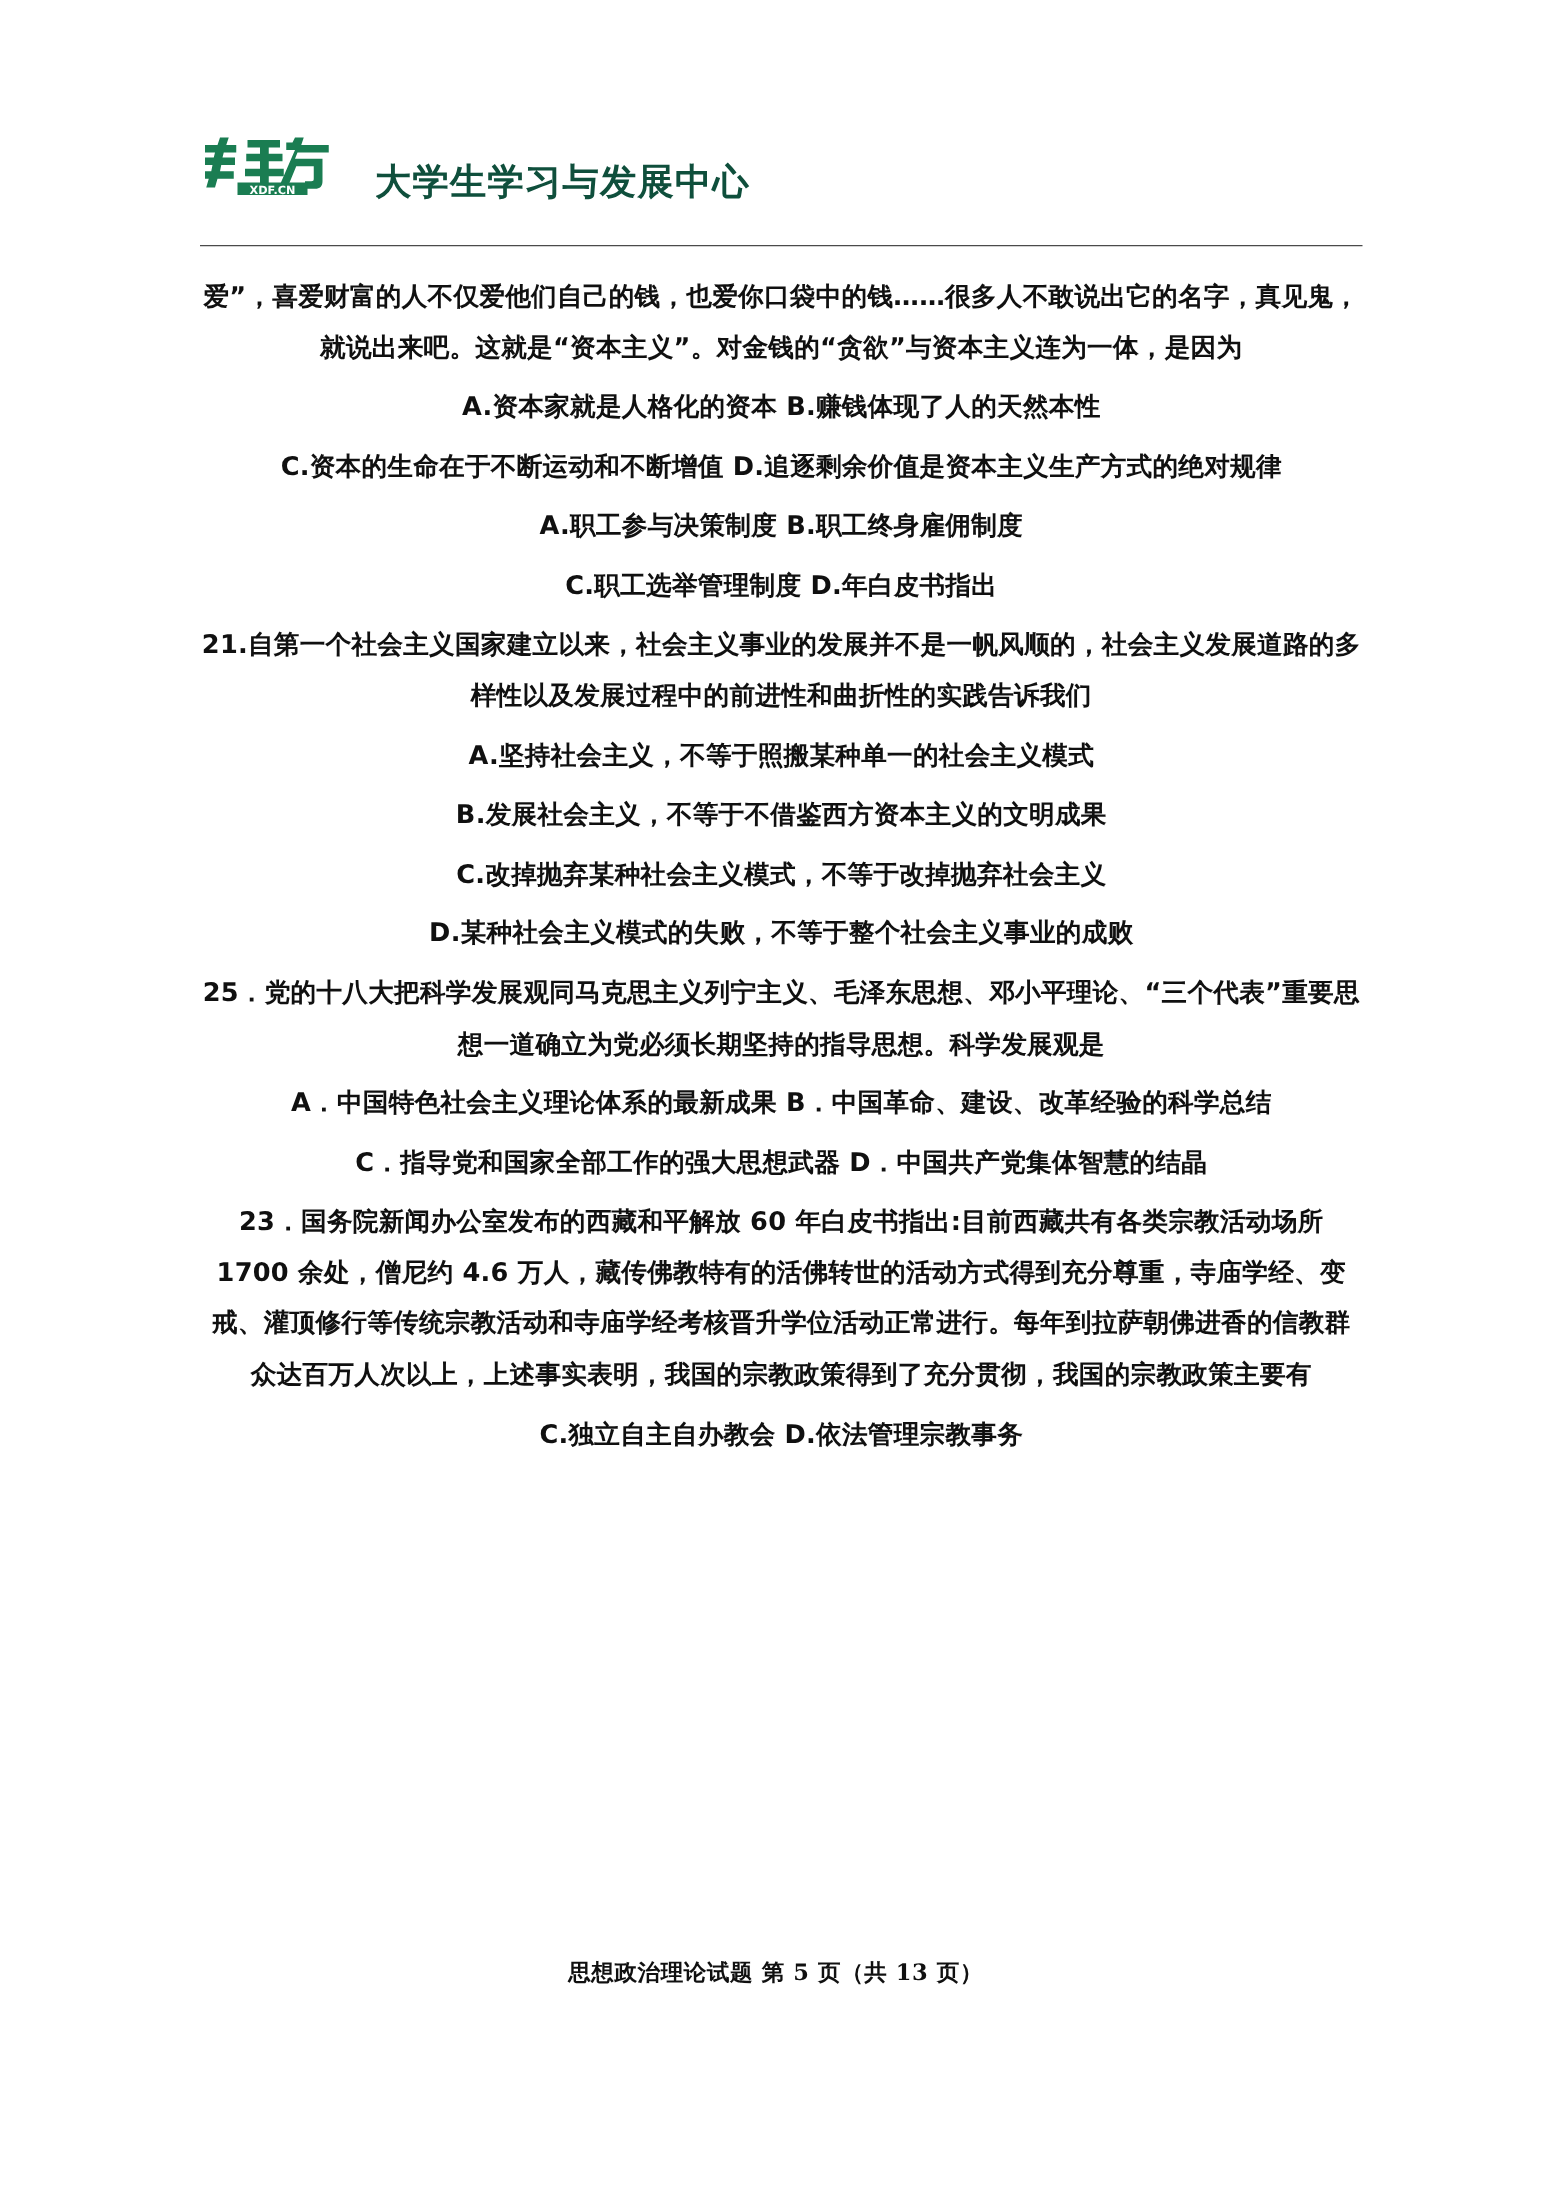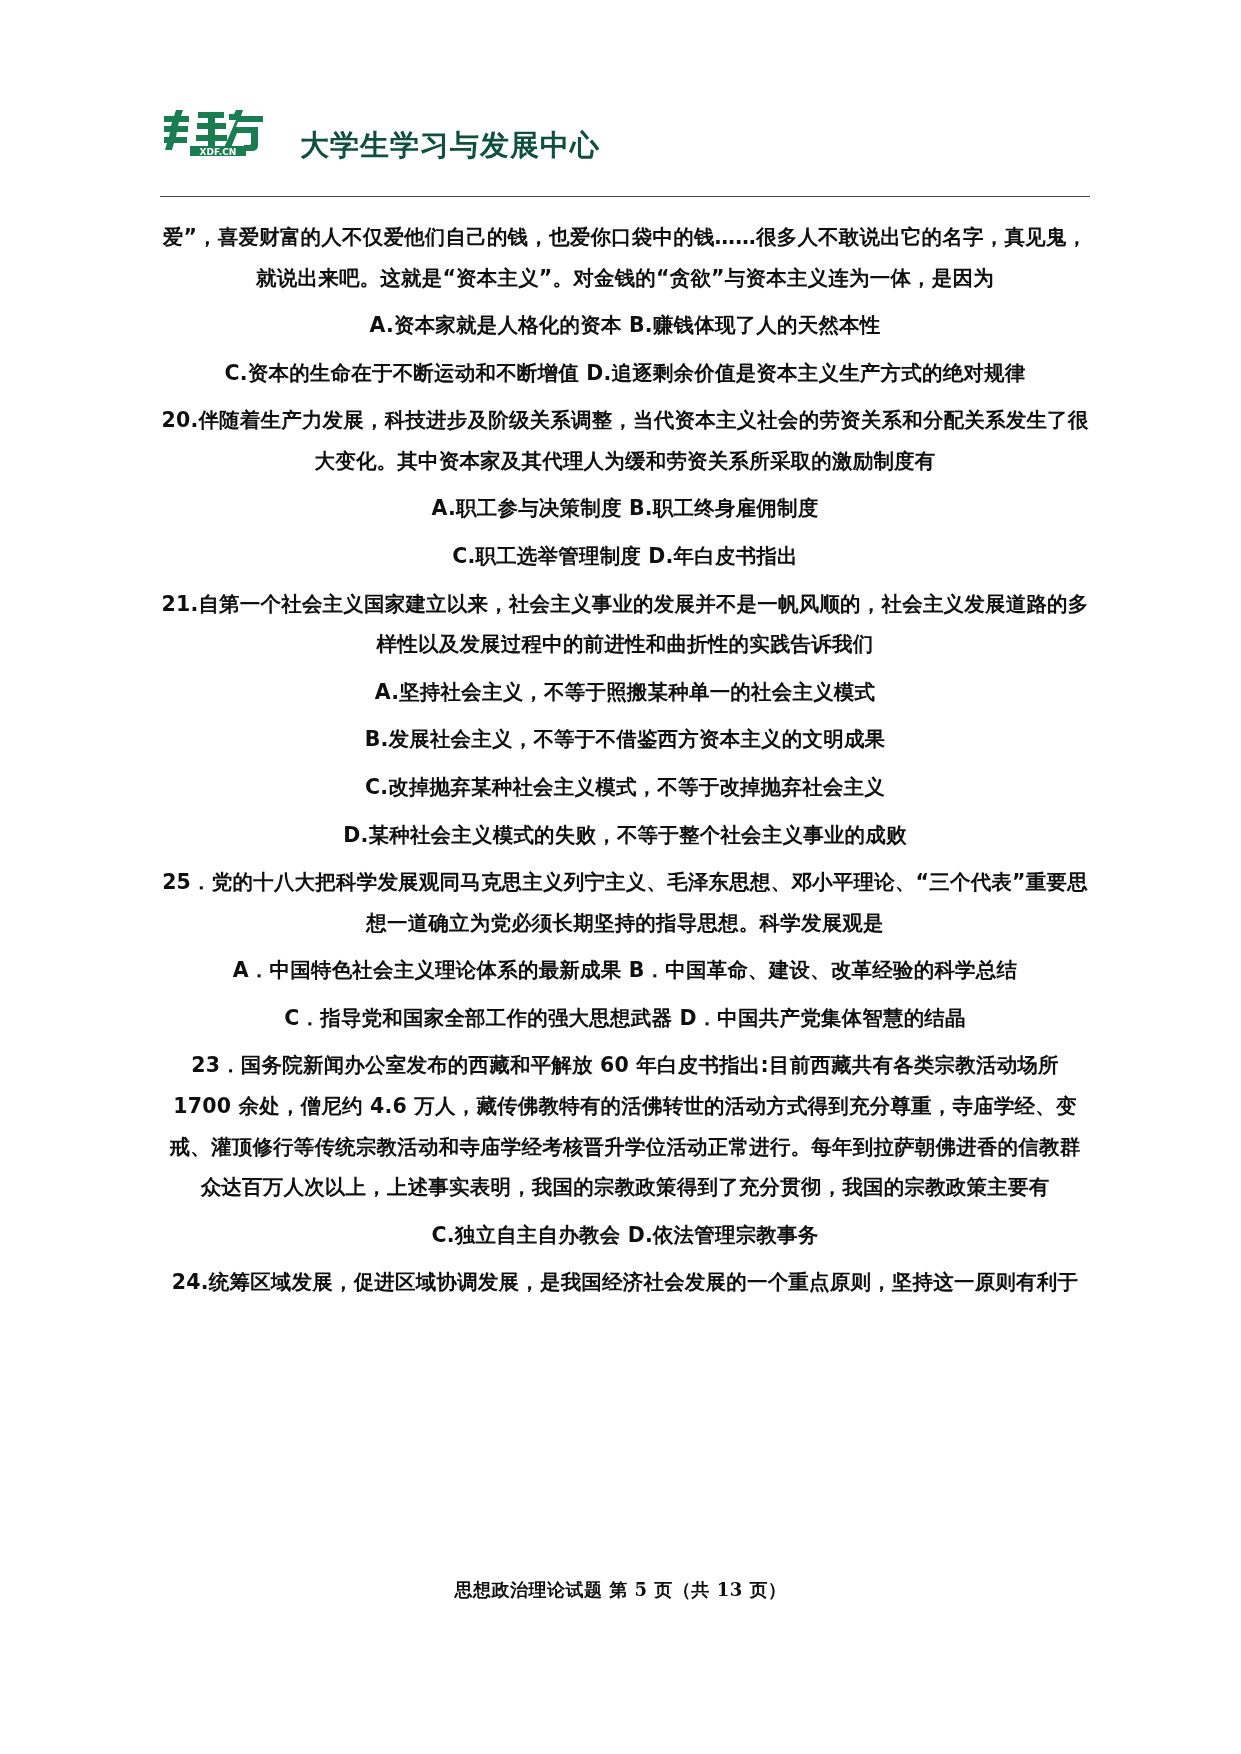--- a/index.html
+++ b/index.html
@@ -65,21 +65,21 @@
   .para {
     margin: 0 0 7px 0;
     text-align: center;
     word-break: break-word;
   }
   
   .footer {
     position: absolute;
     left: 0;
     right: 0;
-    bottom: 152px;
+    bottom: 164px;
     text-align: center;
     font-size: 18px;
     font-weight: 700;
     color: #101010;
     font-family: "DejaVu Serif", "Liberation Serif", serif;
     letter-spacing: 0.5px;
   }
 </style>
 </head>
 <body>
@@ -105,33 +105,31 @@
       </div>
       <div class="brand-title">大学生学习与发展中心</div>
     </div>
 
     <div class="rule"></div>
 
     <div class="doc-body">
       <p class="para">爱”，喜爱财富的人不仅爱他们自己的钱，也爱你口袋中的钱……很多人不敢说出它的名字，真见鬼，就说出来吧。这就是“资本主义”。对金钱的“贪欲”与资本主义连为一体，是因为</p>
       <p class="para">A.资本家就是人格化的资本 B.赚钱体现了人的天然本性</p>
       <p class="para">C.资本的生命在于不断运动和不断增值 D.追逐剩余价值是资本主义生产方式的绝对规律</p>
-      <p class="para">20.伴随着生产力发展，科技进步及阶级关系调整，当代资本主义社会的劳资关系和分配关系发生了很大变化。其中资本家及其代理人为缓和劳资关系所采取的激励制度有</p>
       <p class="para">A.职工参与决策制度 B.职工终身雇佣制度</p>
       <p class="para">C.职工选举管理制度 D.年白皮书指出</p>
       <p class="para">21.自第一个社会主义国家建立以来，社会主义事业的发展并不是一帆风顺的，社会主义发展道路的多样性以及发展过程中的前进性和曲折性的实践告诉我们</p>
       <p class="para">A.坚持社会主义，不等于照搬某种单一的社会主义模式</p>
       <p class="para">B.发展社会主义，不等于不借鉴西方资本主义的文明成果</p>
       <p class="para">C.改掉抛弃某种社会主义模式，不等于改掉抛弃社会主义</p>
       <p class="para">D.某种社会主义模式的失败，不等于整个社会主义事业的成败</p>
       <p class="para">25．党的十八大把科学发展观同马克思主义列宁主义、毛泽东思想、邓小平理论、“三个代表”重要思想一道确立为党必须长期坚持的指导思想。科学发展观是</p>
       <p class="para">A．中国特色社会主义理论体系的最新成果 B．中国革命、建设、改革经验的科学总结</p>
       <p class="para">C．指导党和国家全部工作的强大思想武器 D．中国共产党集体智慧的结晶</p>
       <p class="para">23．国务院新闻办公室发布的西藏和平解放 60 年白皮书指出:目前西藏共有各类宗教活动场所 1700 余处，僧尼约 4.6 万人，藏传佛教特有的活佛转世的活动方式得到充分尊重，寺庙学经、变戒、灌顶修行等传统宗教活动和寺庙学经考核晋升学位活动正常进行。每年到拉萨朝佛进香的信教群众达百万人次以上，上述事实表明，我国的宗教政策得到了充分贯彻，我国的宗教政策主要有</p>
       <p class="para">C.独立自主自办教会 D.依法管理宗教事务</p>
-      <p class="para">24.统筹区域发展，促进区域协调发展，是我国经济社会发展的一个重点原则，坚持这一原则有利于</p>
     </div>
 
   </div>
 
   <div class="footer">思想政治理论试题  第 5 页（共 13 页）</div>
 
 </div>
 
 </body></html>

